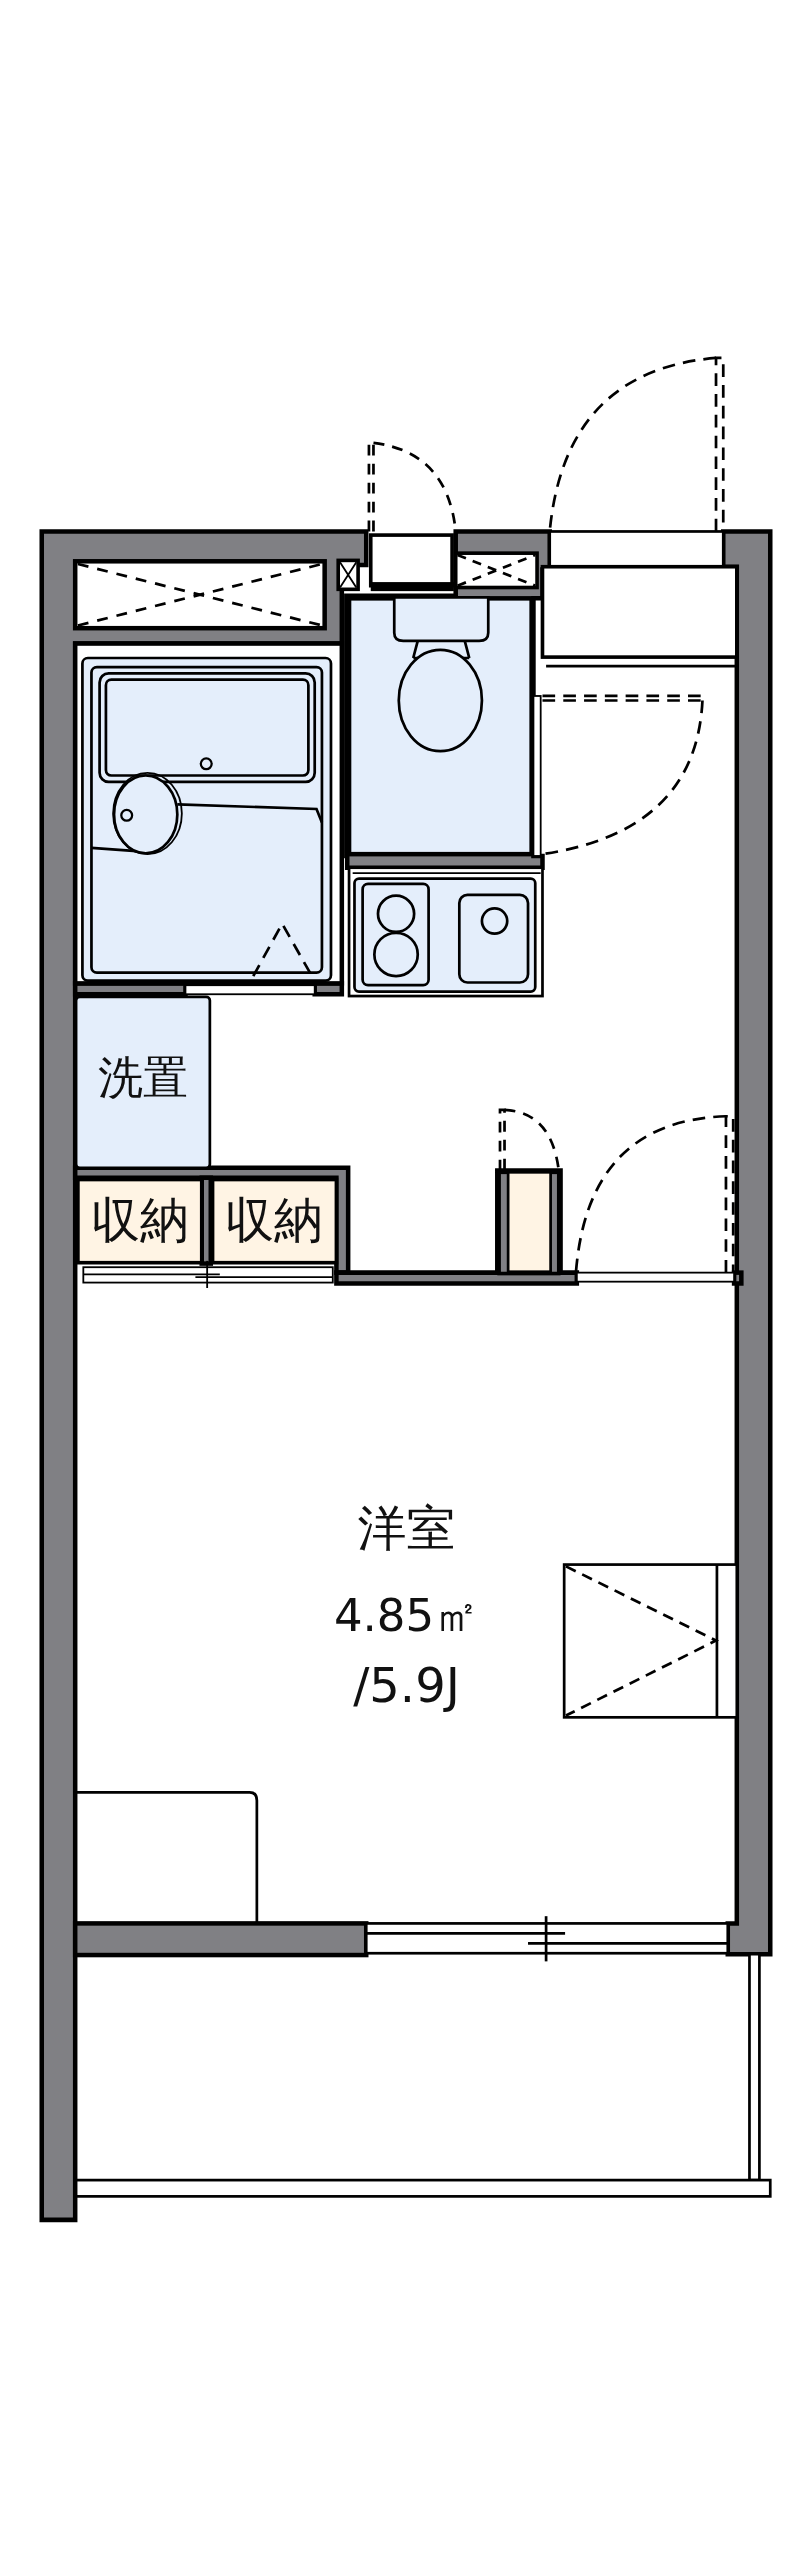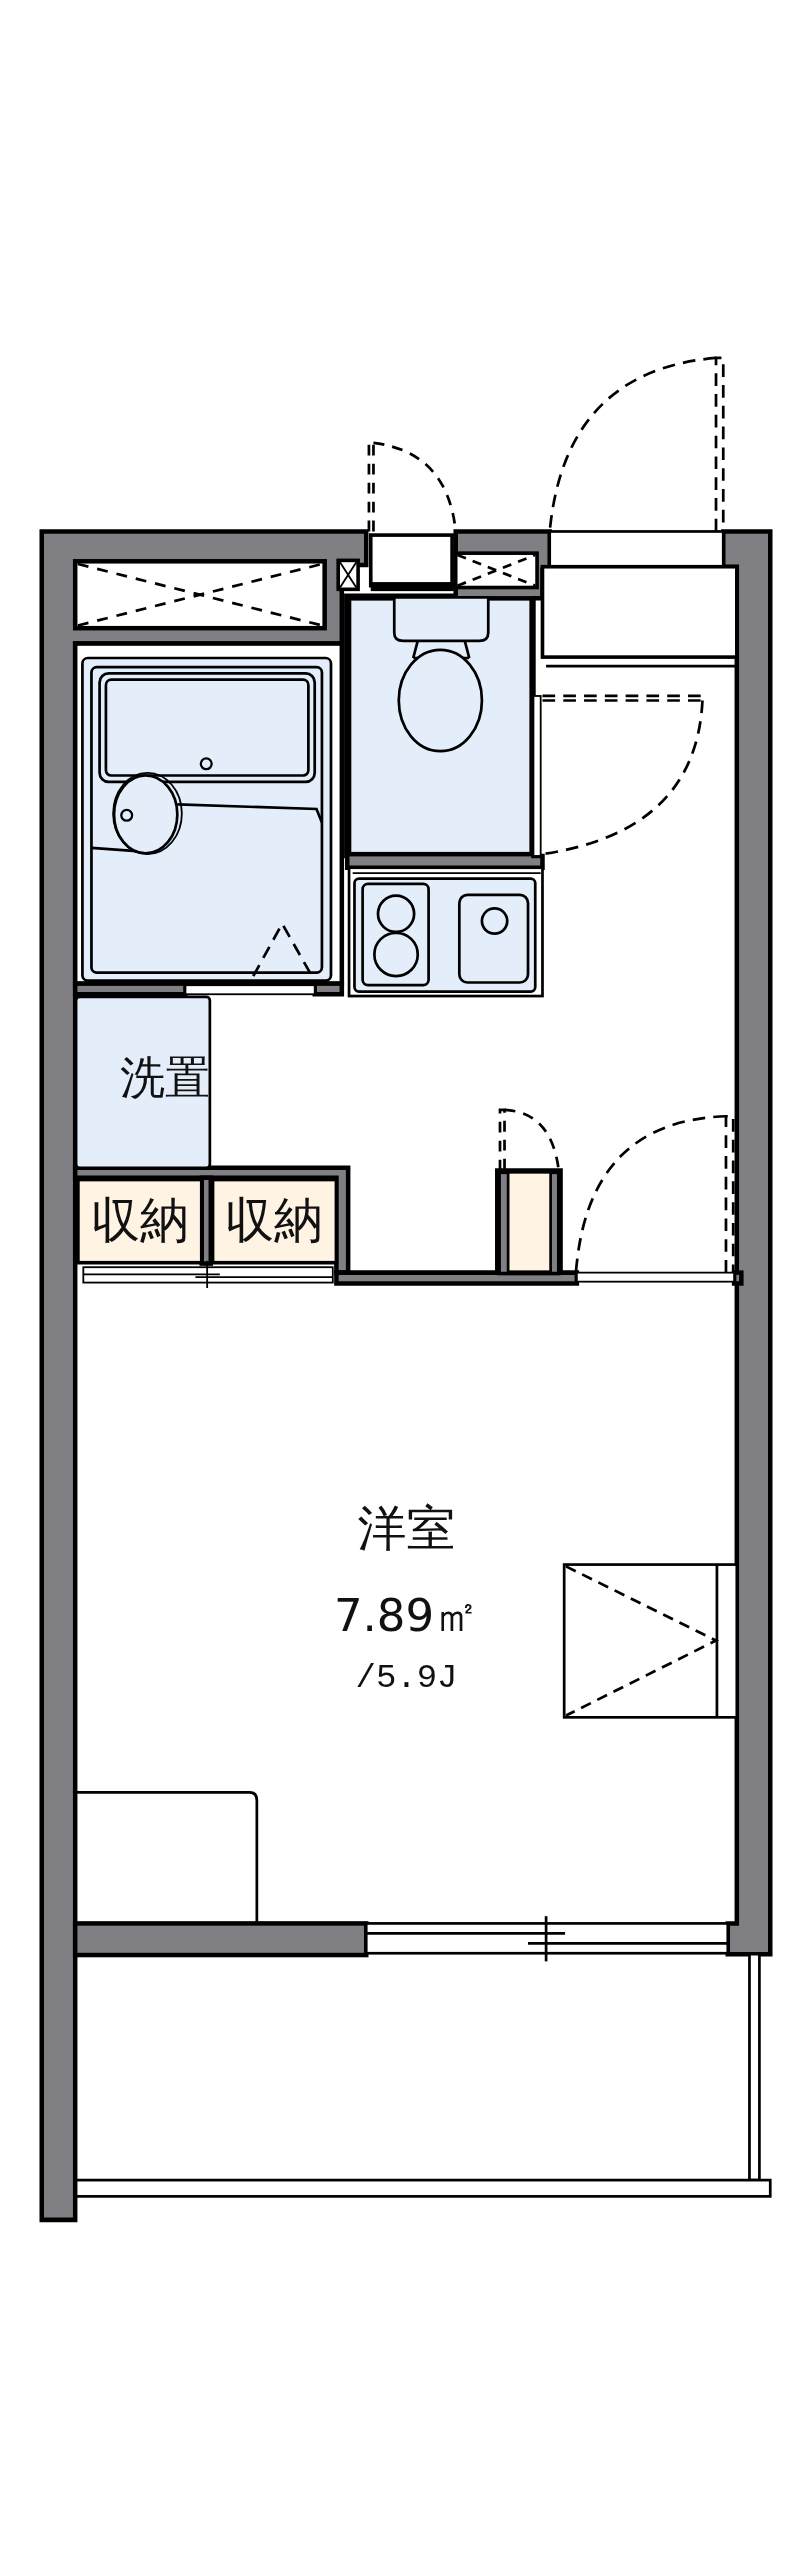--- a/index.html
+++ b/index.html
@@ -137,19 +137,19 @@
     <line x1="584" y1="2150" x2="805" y2="2150"></line>
     <line x1="604" y1="2120" x2="604" y2="2170"></line>
   </g>
 
   <g stroke="#000" stroke-width="3" fill="#fff">
     <rect x="829" y="2162" width="11" height="250"></rect>
     <rect x="84" y="2412" width="768" height="18"></rect>
   </g>
 </svg>
 
-<div class="lbl" style="left:76px; top:1055px; width:134px; font-size:45px;text-align:right;">洗置</div>
+<div class="lbl" style="left:76px; top:1055px; width:134px; font-size:45px;">洗置</div>
 <div class="lbl" style="left:78px; top:1196px; width:124px; font-size:49px;">収納</div>
 <div class="lbl" style="left:212px; top:1196px; width:124px; font-size:49px;">収納</div>
 <div class="lbl" style="left:271px; top:1504px; width:271px; font-size:49px;">洋室</div>
-<div class="lbl" style="left:271px; top:1593px; width:271px; font-size:45px;">7.89㎡</div>
-<div class="lbl" style="left:271px; top:1661px; width:271px; font-size:34px;font-family:Liberation Mono, monospace;">/5.9J</div>
+<div class="lbl" style="left:271px; top:1593px; width:271px; font-size:45px;">4.85㎡</div>
+<div class="lbl" style="left:271px; top:1661px; width:271px; font-size:48px;">/5.9J</div>
 
 
 </body></html>

